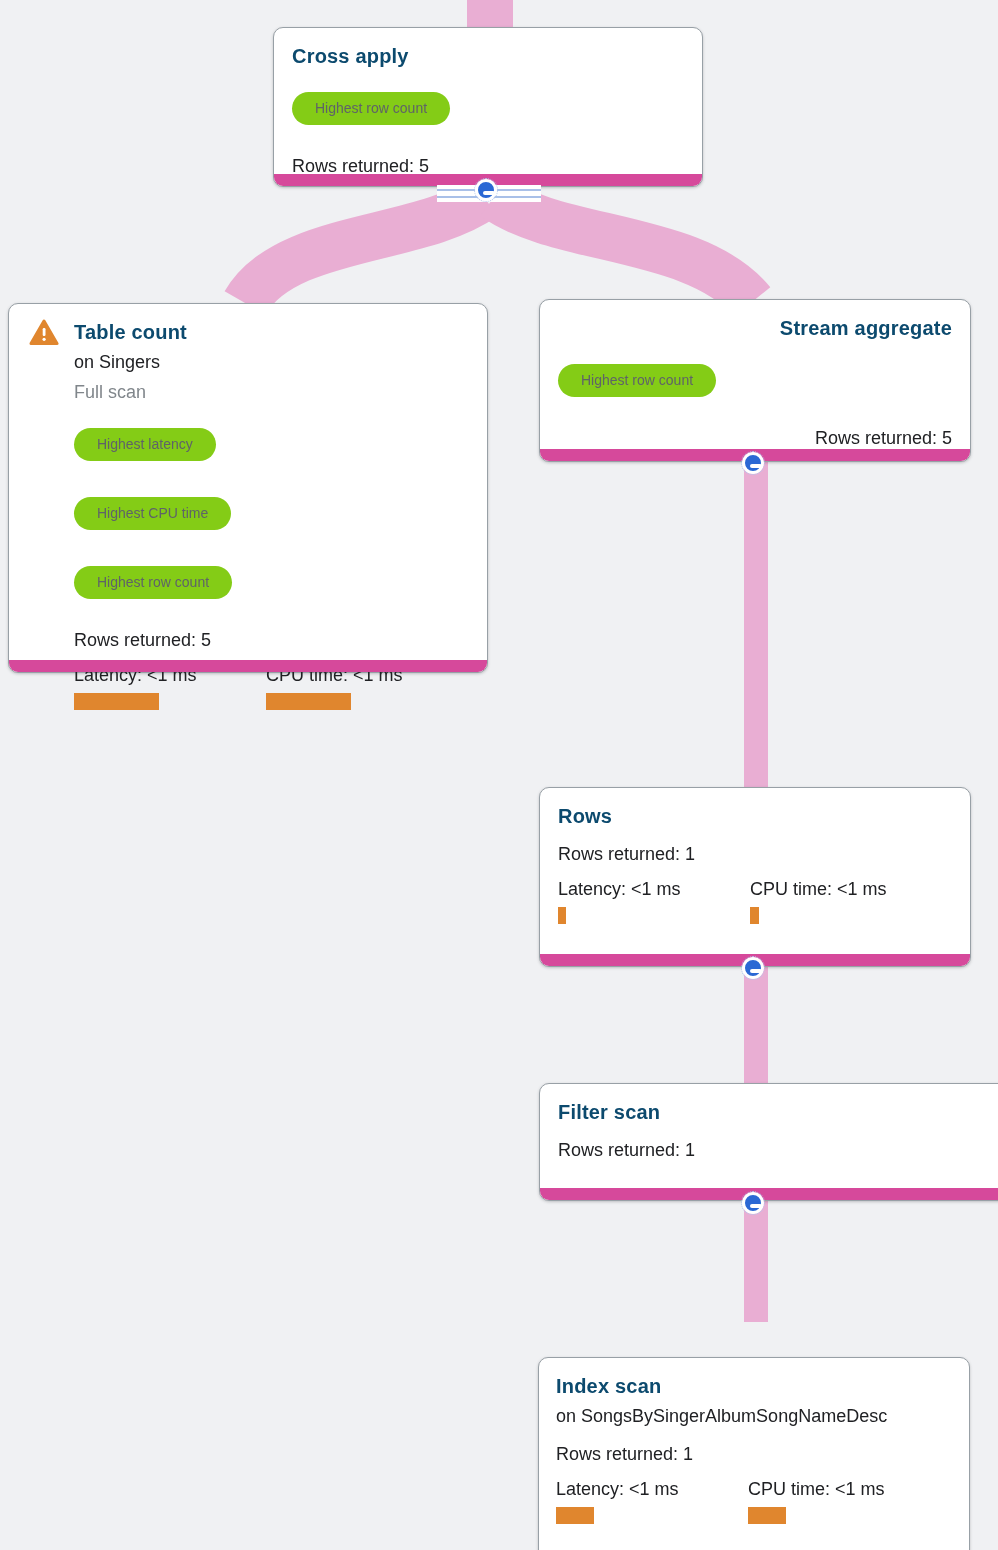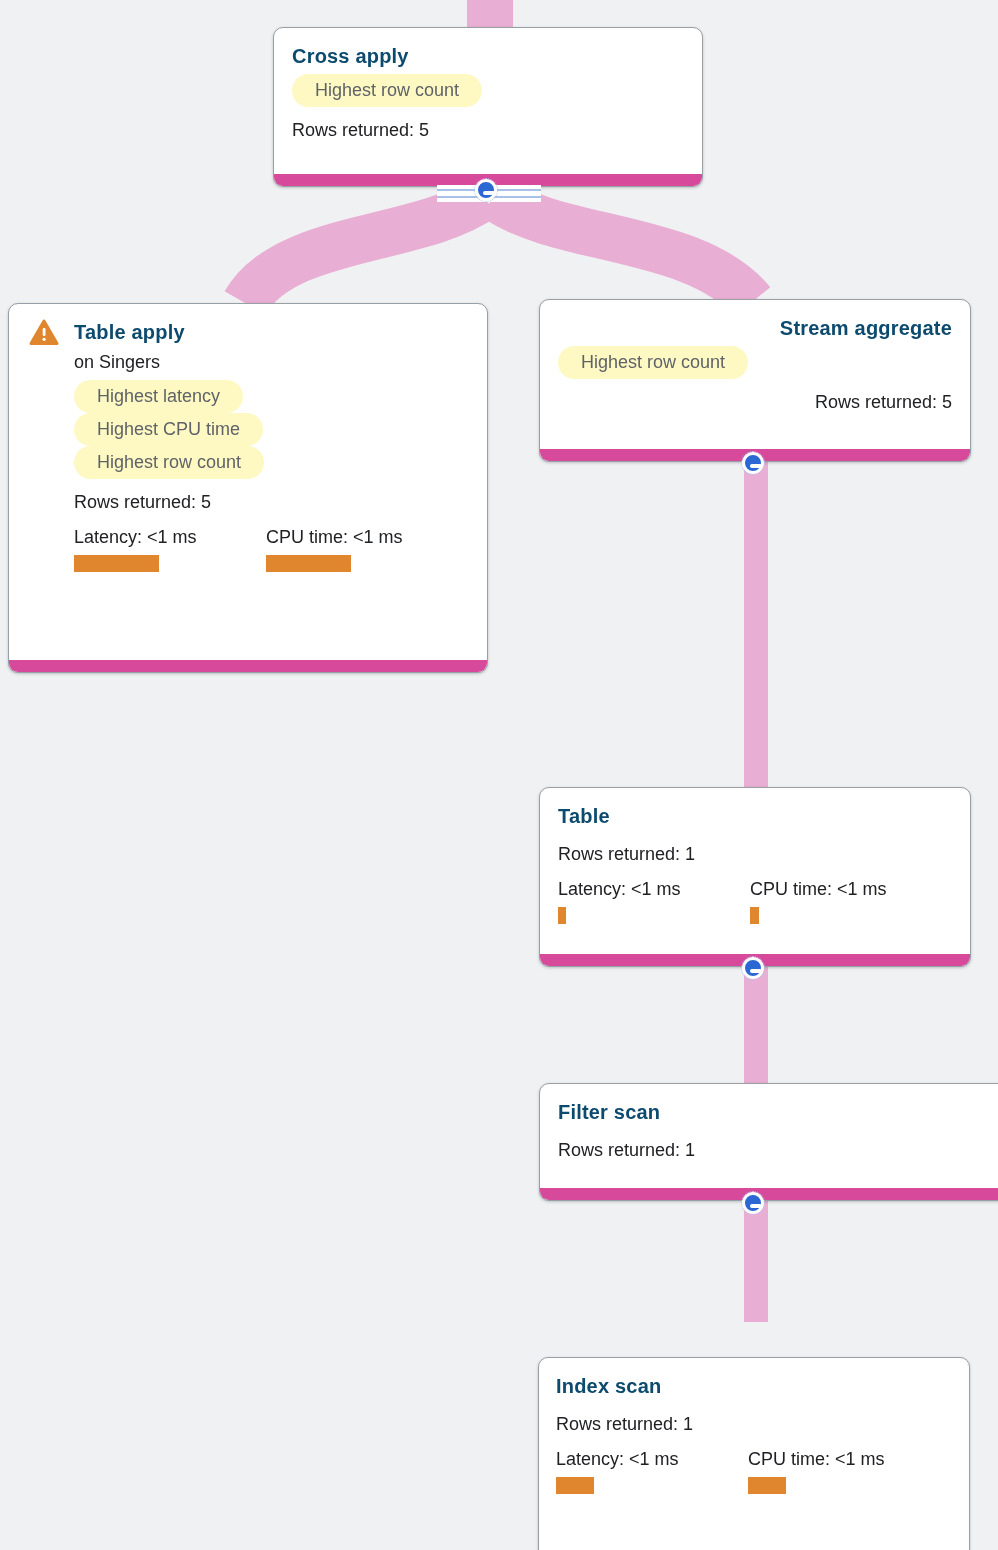--- a/index.html
+++ b/index.html
@@ -40,24 +40,24 @@
   .card.with-icon{padding-left:65px;}
   .node-title{
     font-size:20px;line-height:30px;
     font-weight:bold;color:#0c4a6e;
     letter-spacing:.2px;
   }
   .node-sub{font-size:18px;line-height:30px;color:#202124;}
   .node-note{font-size:18px;line-height:30px;color:#80868b;}
   .badge{
     display:inline-block;
-    background:#fef9c3;color:#5f6368;
-    font-size:18px;line-height:33px;
+    background:#84cc16;color:#5f6368;
+    font-size:14px;line-height:33px;
     padding:0 23px;border-radius:17px;
-    margin:0 0;
+    margin:18px 0;
   }
   .badge-col{display:flex;flex-direction:column;align-items:flex-start;margin:3px 0 2px 0;}
   .rows-line{font-size:18px;line-height:30px;color:#202124;margin-top:8px;}
   .metrics{display:flex;margin-top:8px;}
   .metric{width:192px;}
   .metric-label{font-size:18px;line-height:24px;color:#202124;}
   .bar{height:17px;background:#e0862e;margin-top:6px;}
   
   .warn-icon{position:absolute;left:20px;top:15px;width:30px;height:27px;}
   
@@ -125,22 +125,23 @@
   <button class="minus-btn" style="left:475px;top:179px;">
     <span class="minus-glyph"></span>
   </button>
 
   <div class="card with-icon" style="left:8px;top:303px;width:480px;height:370px;">
     <svg class="warn-icon" viewBox="0 0 30 27">
       <path d="M15 2 L28 24.5 L2 24.5 Z" fill="#e0862e" stroke="#e0862e" stroke-width="3" stroke-linejoin="round"></path>
       <rect x="13.7" y="9" width="2.8" height="8" rx="1.2" fill="#ffffff"></rect>
       <circle cx="15.1" cy="20.3" r="1.6" fill="#ffffff"></circle>
     </svg>
-    <div class="node-title">Table apply</div>
+    <div class="node-title">Table count</div>
     <div class="node-sub">on Singers</div>
+    <div class="node-note">Full scan</div>
     <div class="badge-col">
       <span class="badge">Highest latency</span>
       <span class="badge">Highest CPU time</span>
       <span class="badge">Highest row count</span>
     </div>
     <div class="rows-line">Rows returned: 5</div>
     <div class="metrics">
       <div class="metric">
         <div class="metric-label">Latency: &lt;1 ms</div>
         <div class="bar" style="width: 85px;"></div>
@@ -157,21 +158,21 @@
     <div class="badge-col">
       <span class="badge">Highest row count</span>
     </div>
     <div class="rows-line">Rows returned: 5</div>
   </div>
   <button class="minus-btn" style="left:742px;top:452px;">
     <span class="minus-glyph"></span>
   </button>
 
   <div class="card" style="left:539px;top:787px;width:432px;height:180px;">
-    <div class="node-title">Table</div>
+    <div class="node-title">Rows</div>
     <div class="rows-line">Rows returned: 1</div>
     <div class="metrics">
       <div class="metric">
         <div class="metric-label">Latency: &lt;1 ms</div>
         <div class="bar" style="width: 8px;"></div>
       </div>
       <div class="metric">
         <div class="metric-label">CPU time: &lt;1 ms</div>
         <div class="bar" style="width: 9px;"></div>
       </div>
@@ -184,20 +185,21 @@
   <div class="card" style="left:539px;top:1083px;width:504px;height:118px;">
     <div class="node-title">Filter scan</div>
     <div class="rows-line">Rows returned: 1</div>
   </div>
   <button class="minus-btn" style="left:742px;top:1192px;">
     <span class="minus-glyph"></span>
   </button>
 
   <div class="card" style="left:538px;top:1357px;width:432px;height:244px;padding-left:17px;">
     <div class="node-title">Index scan</div>
+    <div class="node-sub">on SongsBySingerAlbumSongNameDesc</div>
     <div class="rows-line">Rows returned: 1</div>
     <div class="metrics">
       <div class="metric">
         <div class="metric-label">Latency: &lt;1 ms</div>
         <div class="bar" style="width: 38px;"></div>
       </div>
       <div class="metric">
         <div class="metric-label">CPU time: &lt;1 ms</div>
         <div class="bar" style="width: 38px;"></div>
       </div>

